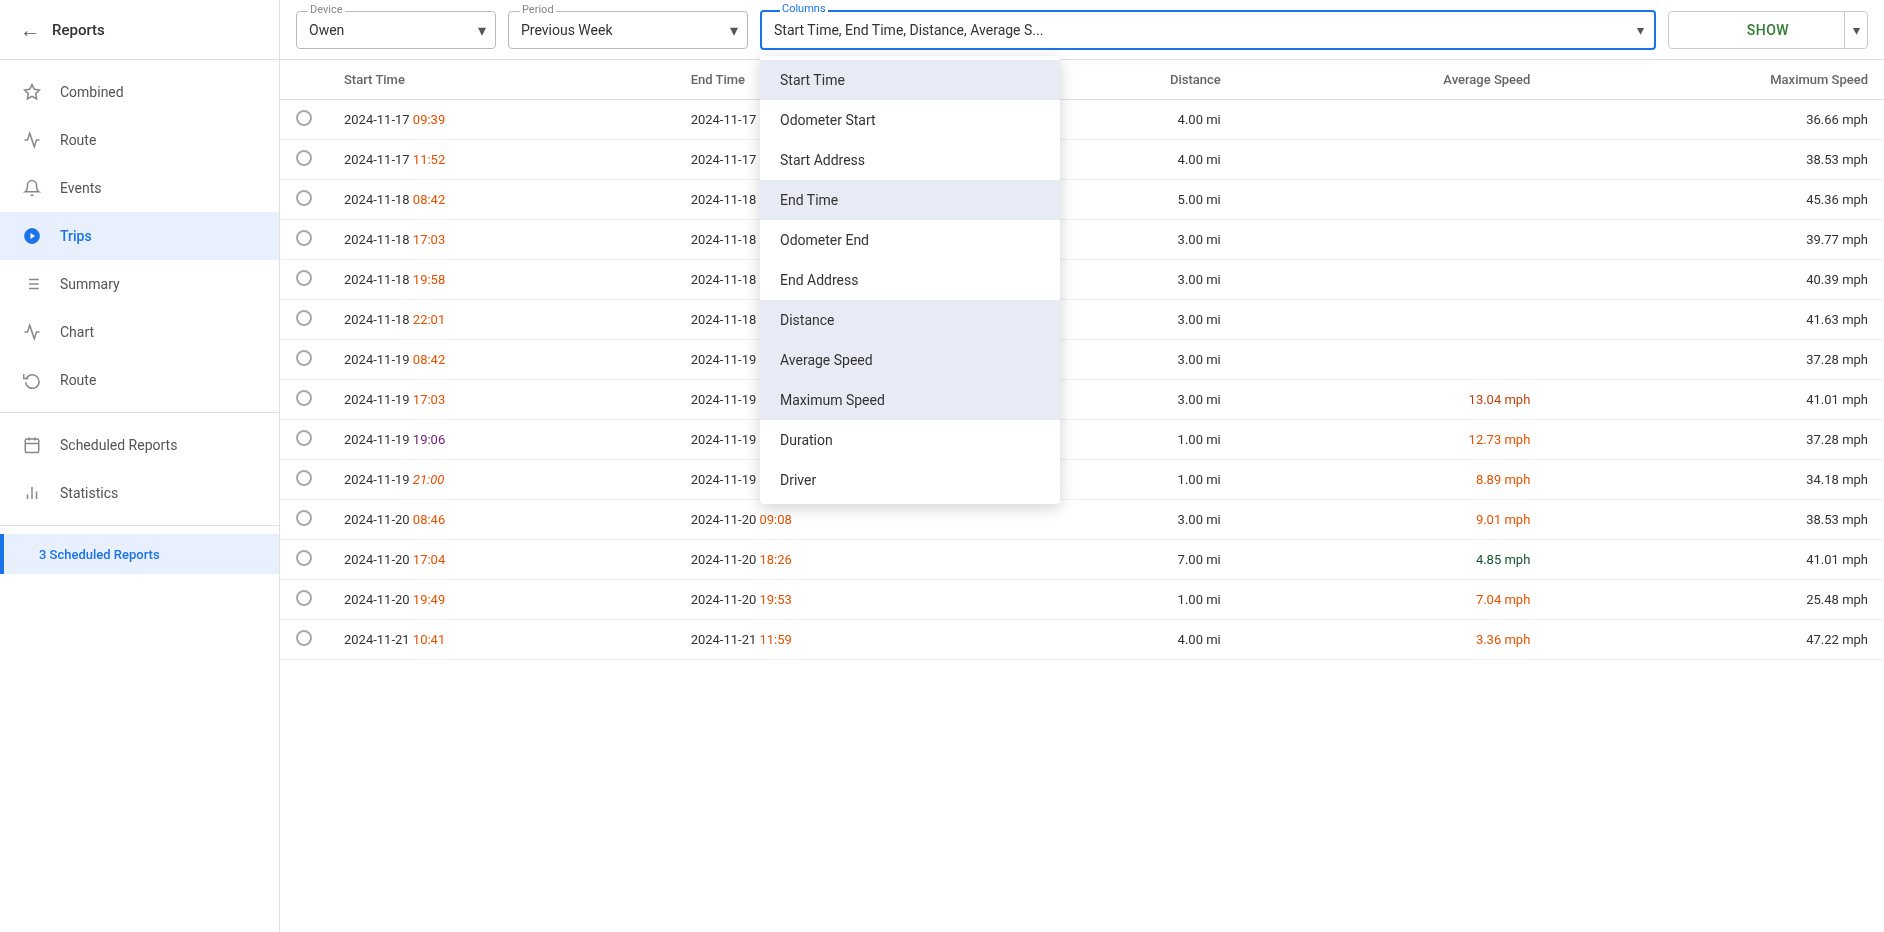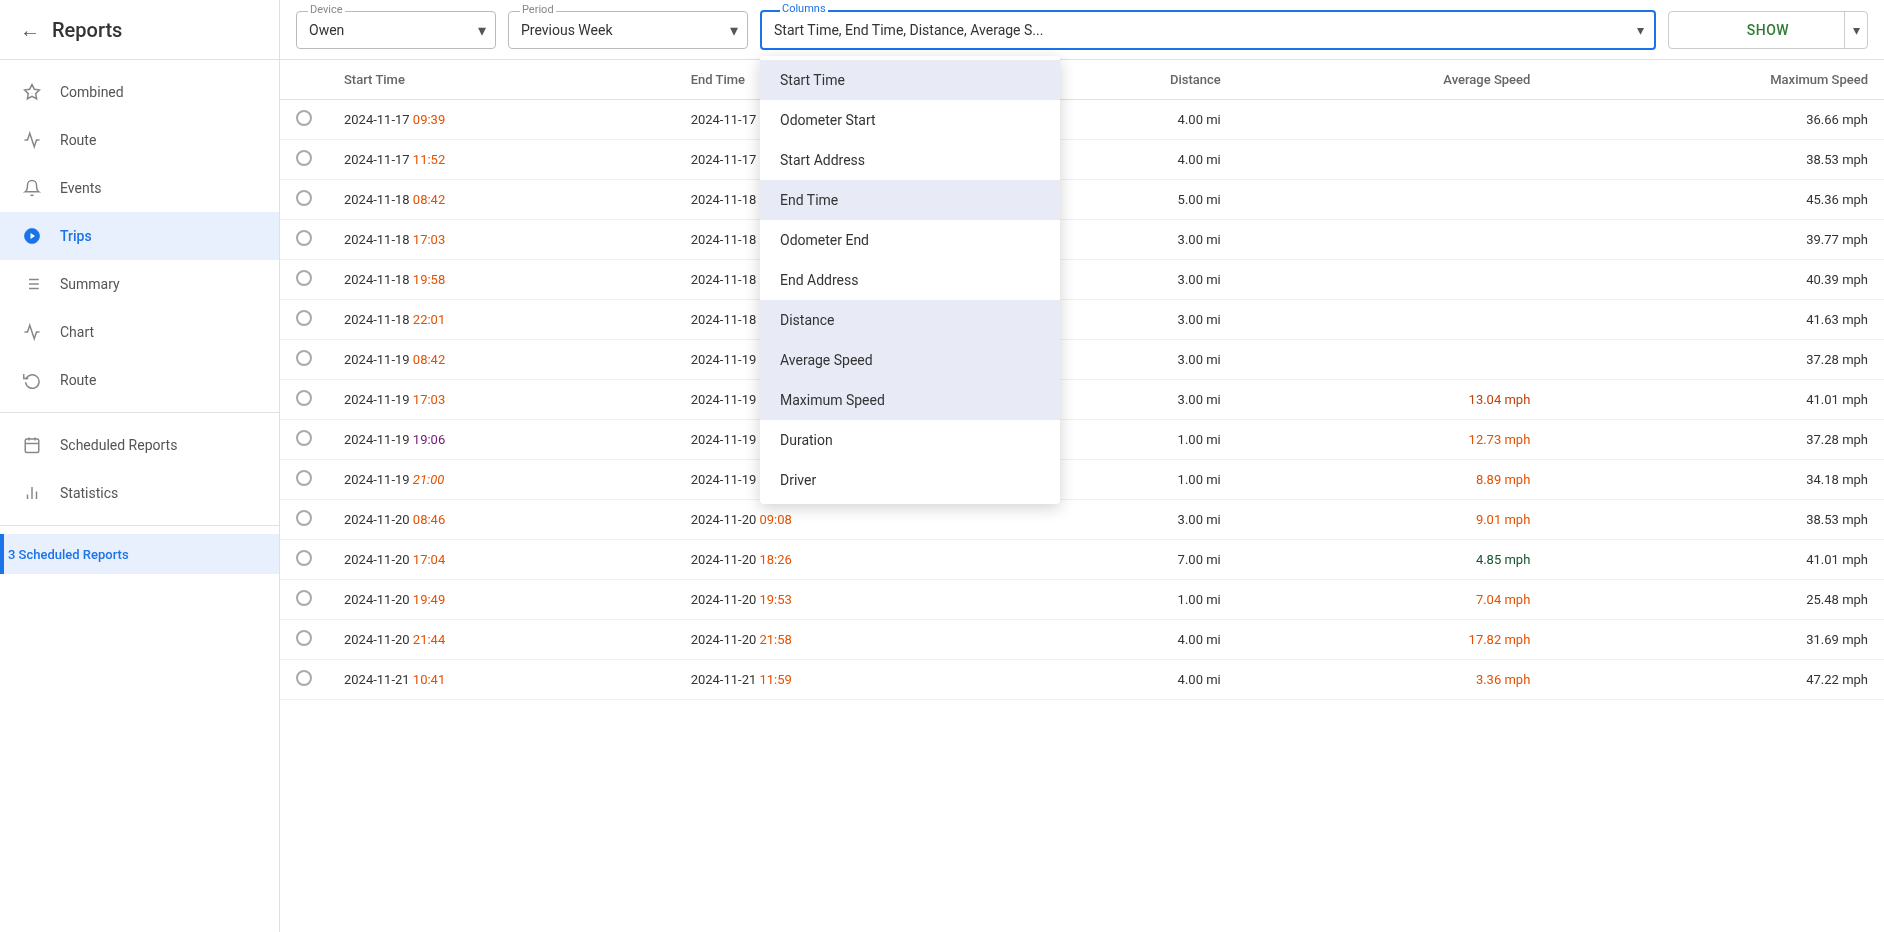--- a/index.html
+++ b/index.html
@@ -226,21 +226,21 @@
     .columns-dropdown-container {
       position: relative;
     }
   </style>
 </head>
 <body>
 
 <div id="sidebar">
   <div id="sidebar-header">
     <span style="cursor:pointer;font-size:20px;margin-right:12px;color:#555;">←</span>
-    <span style="font-size:20px;font-weight:500;color:#333;">Reports</span>
+    <span style="font-size:15px;font-weight:500;color:#333;">Reports</span>
   </div>
 
   <nav class="sidebar-nav">
 
     <div class="sidebar-item">
       <span class="icon">
         <svg width="18" height="18" viewBox="0 0 24 24" fill="none" stroke="#888" stroke-width="2">
             <polygon points="12,2 15.09,8.26 22,9.27 17,14.14 18.18,21.02 12,17.77 5.82,21.02 7,14.14 2,9.27 8.91,8.26"></polygon>
           </svg>
       </span>
@@ -330,21 +330,21 @@
             <line x1="18" y1="20" x2="18" y2="10"></line>
             <line x1="12" y1="20" x2="12" y2="4"></line>
             <line x1="6" y1="20" x2="6" y2="14"></line>
           </svg>
       </span>
       <span>Statistics</span>
     </div>
 
     <div class="sidebar-divider"></div>
 
-    <div style="padding:12px 4px;background:#e8f0fe;border-left:4px solid #1a73e8;">
+    <div style="padding:12px 35px;background:#e8f0fe;border-left:4px solid #1a73e8;">
       <span style="color:#1a73e8;font-size:13px;font-weight:500;">3 Scheduled Reports</span>
     </div>
   </nav>
 </div>
 
 <div id="main">
 
   <div id="toolbar">
 
     <div class="toolbar-select-wrapper">
@@ -527,28 +527,20 @@
           <tr>
             <td><span style="display:inline-block;width:16px;height:16px;border-radius:50%;border:2px solid #aaa;"></span></td>
             <td>2024-11-20 <span style="color:#e65100;">19:49</span></td>
             <td>2024-11-20 <span style="color:#e65100;">19:53</span></td>
             <td style="text-align: right;">1.00 mi</td>
             <td style="text-align: right;"><span style="color:#e65100;">7.04 mph</span></td>
             <td style="text-align: right;">25.48 mph</td>
           </tr>
           <tr>
             <td><span style="display:inline-block;width:16px;height:16px;border-radius:50%;border:2px solid #aaa;"></span></td>
-            <td>2024-11-20 <span style="color:#e65100;">21:44</span></td>
-            <td>2024-11-20 <span style="color:#e65100;">21:58</span></td>
-            <td style="text-align: right;">4.00 mi</td>
-            <td style="text-align: right;"><span style="color:#e65100;">17.82 mph</span></td>
-            <td style="text-align: right;">31.69 mph</td>
-          </tr>
-          <tr>
-            <td><span style="display:inline-block;width:16px;height:16px;border-radius:50%;border:2px solid #aaa;"></span></td>
             <td>2024-11-21 <span style="color:#e65100;">10:41</span></td>
             <td>2024-11-21 <span style="color:#e65100;">11:59</span></td>
             <td style="text-align: right;">4.00 mi</td>
             <td style="text-align: right;"><span style="color:#e65100;">3.36 mph</span></td>
             <td style="text-align: right;">47.22 mph</td>
           </tr>
         </tbody>
     </table>
   </div>
 </div>

